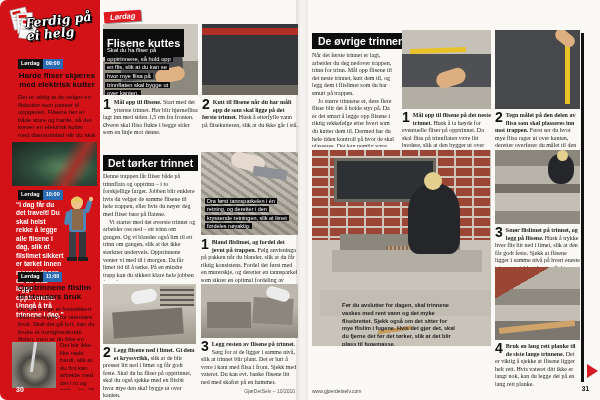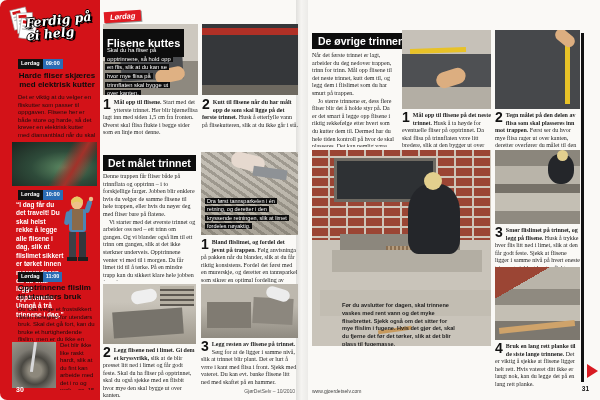--- a/index.html
+++ b/index.html
@@ -217,21 +217,21 @@
       <div class="photoB-edge"></div>
     </div>
 
     <p class="step stepA1">
       <span class="n">1</span><b>Mål opp til flisene.</b><span>Start med det ytterste trinnet. Her blir hjørneflisa lagt inn med siden 1,5 cm fra fronten. Øverst skal flisa flukte i begge sider som en linje mot denne.</span>
     </p>
     <p class="step stepA2">
       <span class="n">2</span><b>Kutt til flisene når du har målt opp de som skal ligge på det første trinnet.</b><span>Husk å etterfylle vann på flisekutteren, slik at du ikke går i stå.</span>
     </p>
 
-    <div class="blackbar bar-first">Det målet trinnet</div>
+    <div class="blackbar bar-first">Det tørker trinnet</div>
     <div class="col-first">
       <p>Denne trappen får fliser både på trinnflata og opptrinn – i to forskjellige farger. Jobben blir enklere hvis du velger de samme flisene til hele trappen, eller hvis du nøyer deg med fliser bare på flatene.</p>
       <p>Vi starter med det øverste trinnet og arbeider oss ned – ett trinn om gangen. Og vi blander også lim til ett trinn om gangen, slik at det ikke størkner underveis. Opptrinnene venter vi med til i morgen. Da får limet tid til å tørke. På en mindre trapp kan du sikkert klare hele jobben fint på én dag.</p>
 
     </div>
 
     <div class="photo photoC">
       <div class="photoC-hand"></div>
       <div class="photoC-trowel"></div>
       <div class="photoC-cap"><span class="strip">Dra først tannsparkelen i én retning, og deretter i den kryssende retningen, slik at limet fordeles nøyaktig.</span></div>

